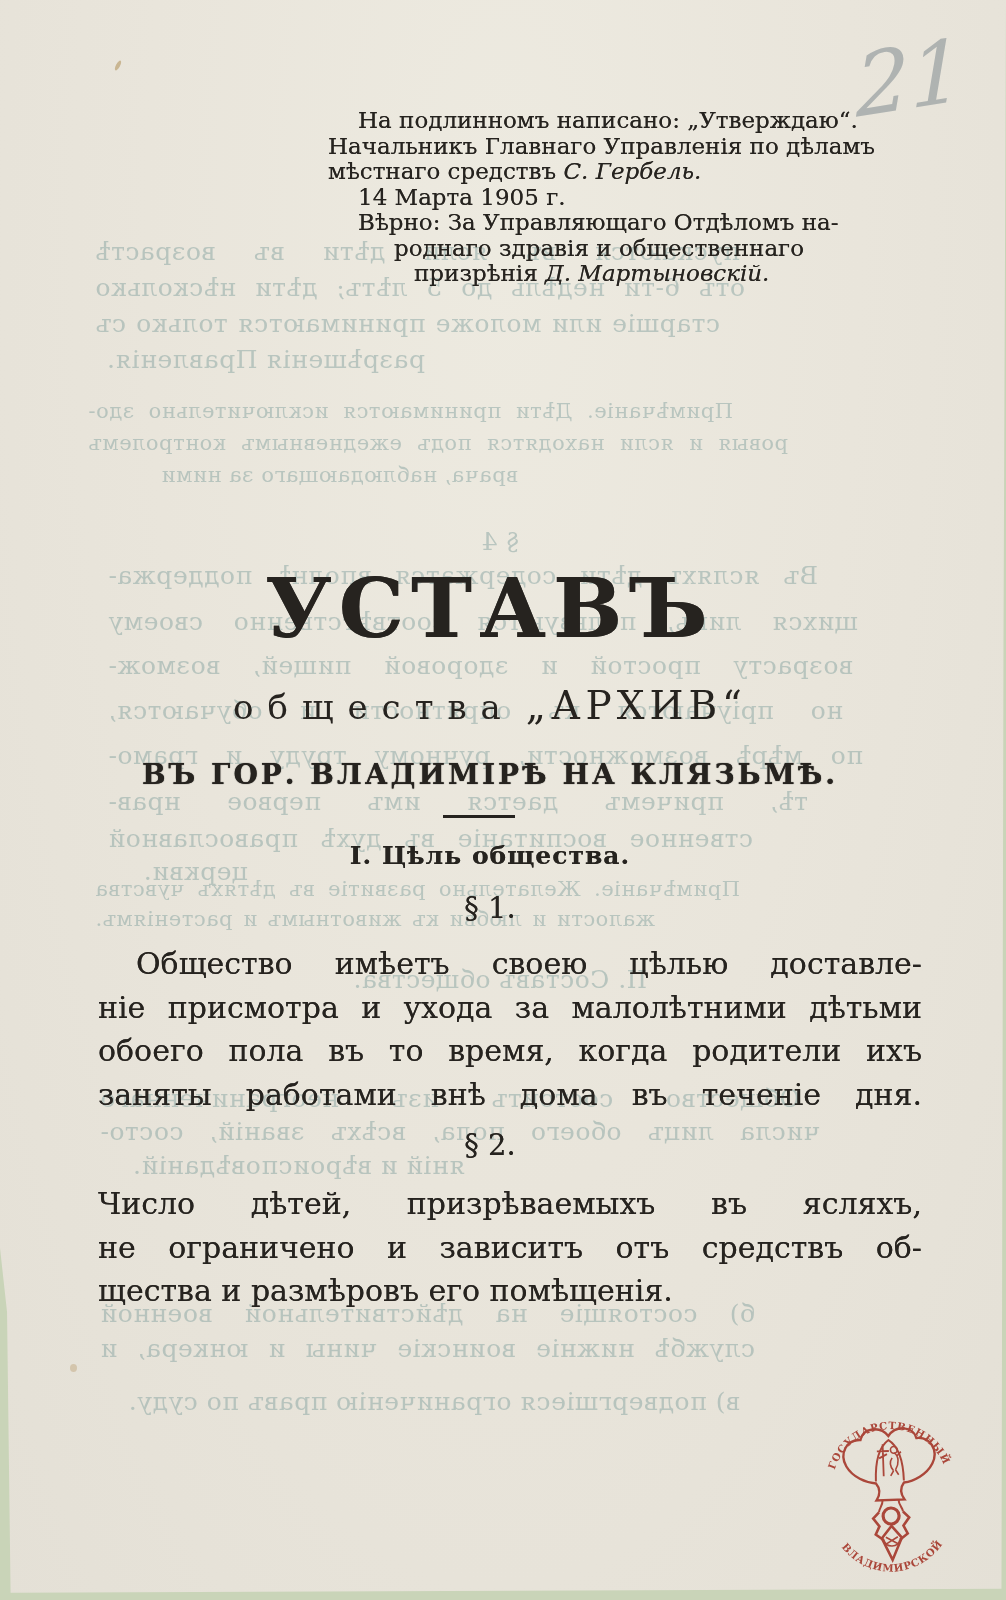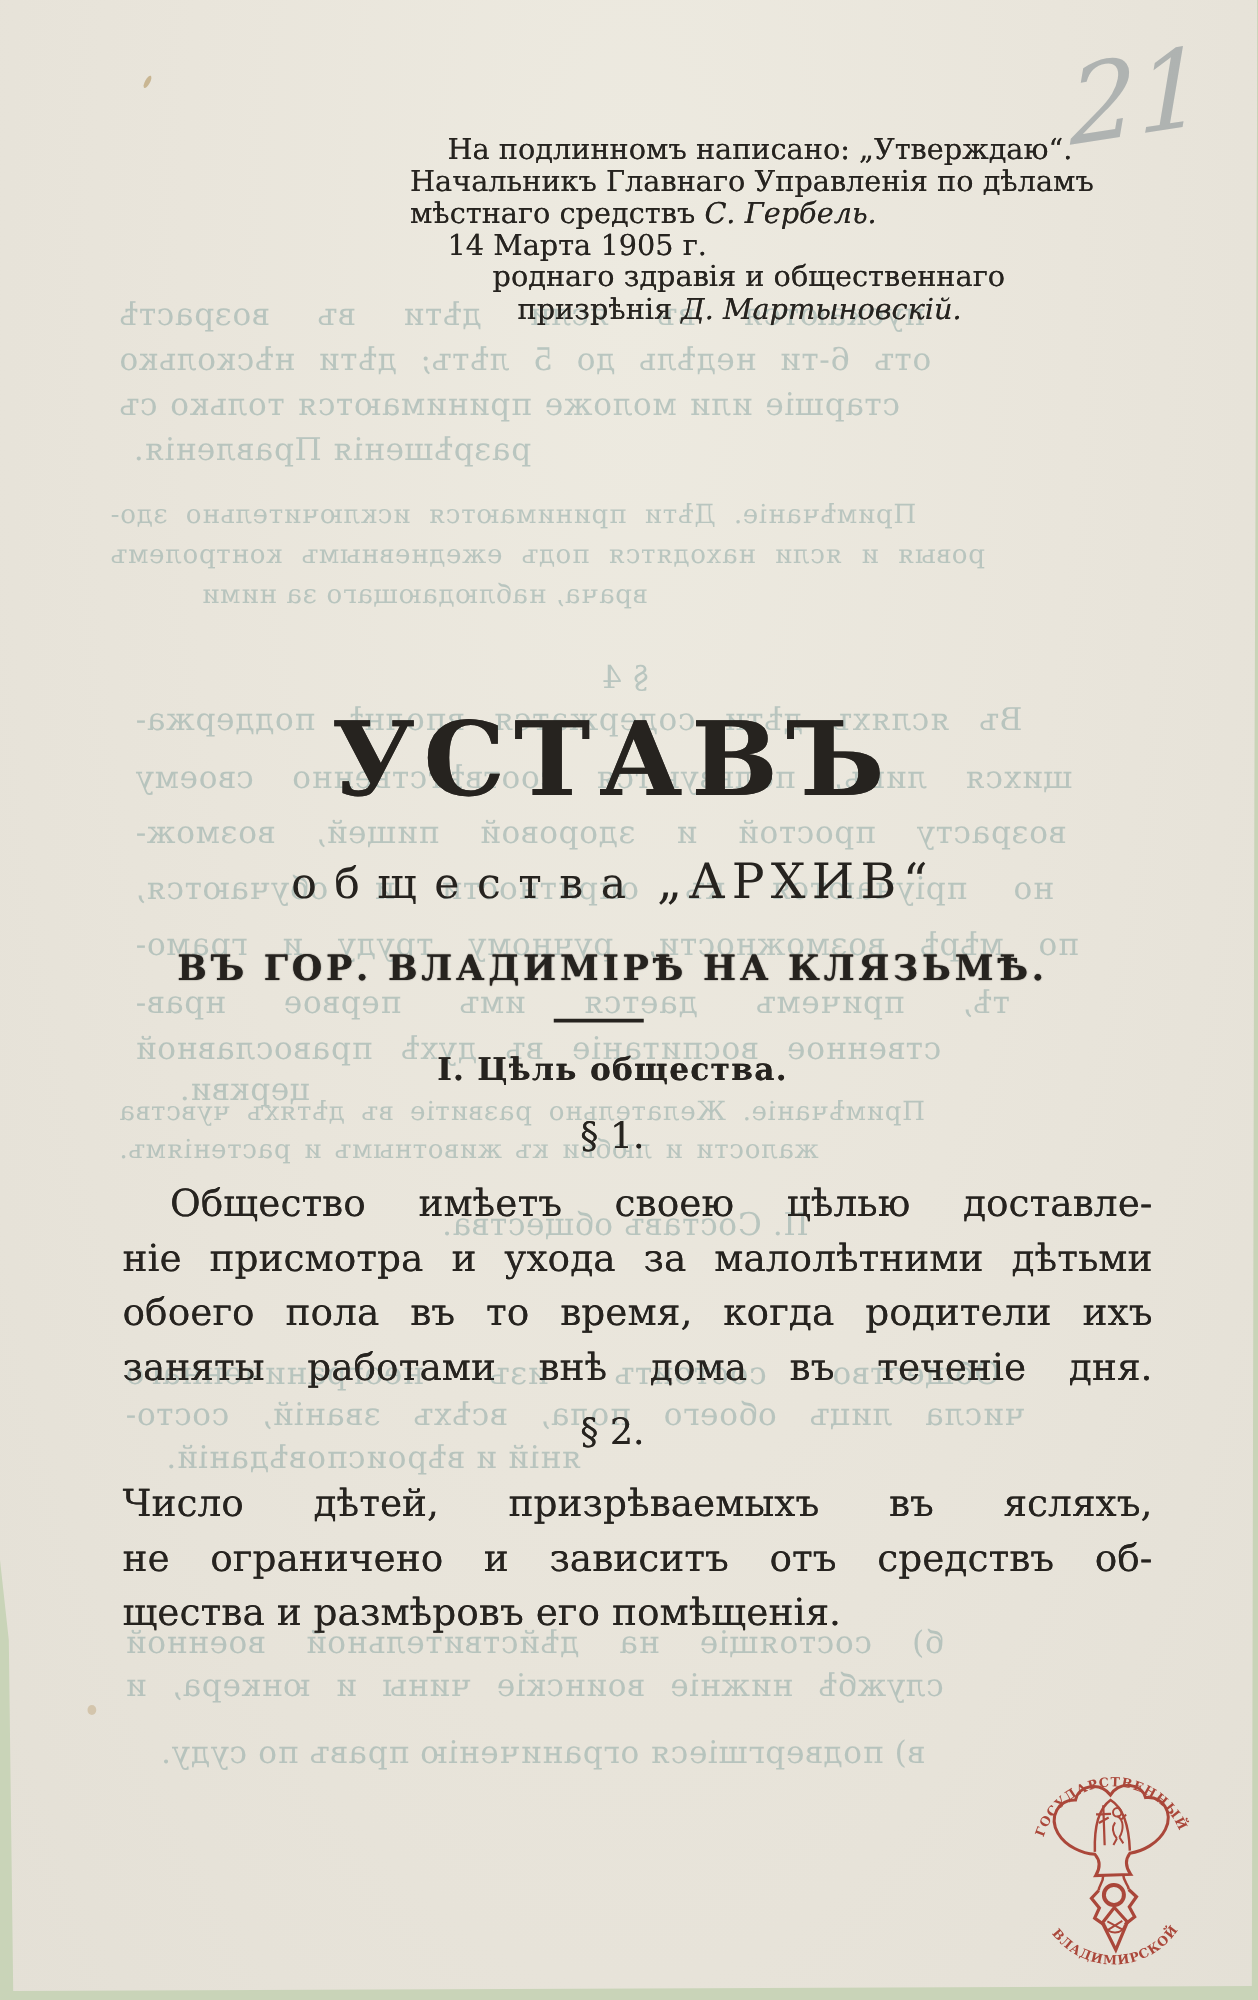--- a/index.html
+++ b/index.html
@@ -131,20 +131,21 @@
 
 <div id="content">
 
   <div id="handwritten">21</div>
 
   <div id="approval" class="t">
     <div class="in1">На подлинномъ написано: „Утверждаю“.</div>
     <div>Начальникъ Главнаго Управленія по дѣламъ</div>
     <div><span>мѣстнаго средствъ </span><span class="sig">С. Гербель.</span></div>
     <div class="in1">14 Марта 1905 г.</div>
+    <div class="in1">Вѣрно: За Управляющаго Отдѣломъ на-</div>
     <div class="in2">роднаго здравія и общественнаго</div>
     <div class="in3"><span>призрѣнія </span><span class="sig">Д. Мартыновскій.</span></div>
   </div>
 
   <div id="titleblock">
     <div id="main-title" class="t">УСТАВЪ</div>
     <div id="subtitle1"><span class="spaced">общества</span> <span class="quoted">„АРХИВ“</span></div>
     <div id="subtitle2">ВЪ ГОР. ВЛАДИМІРѢ НА КЛЯЗЬМѢ.</div>
     <div id="title-rule"></div>
     <div id="section-heading" class="t">I. Цѣль общества.</div>

